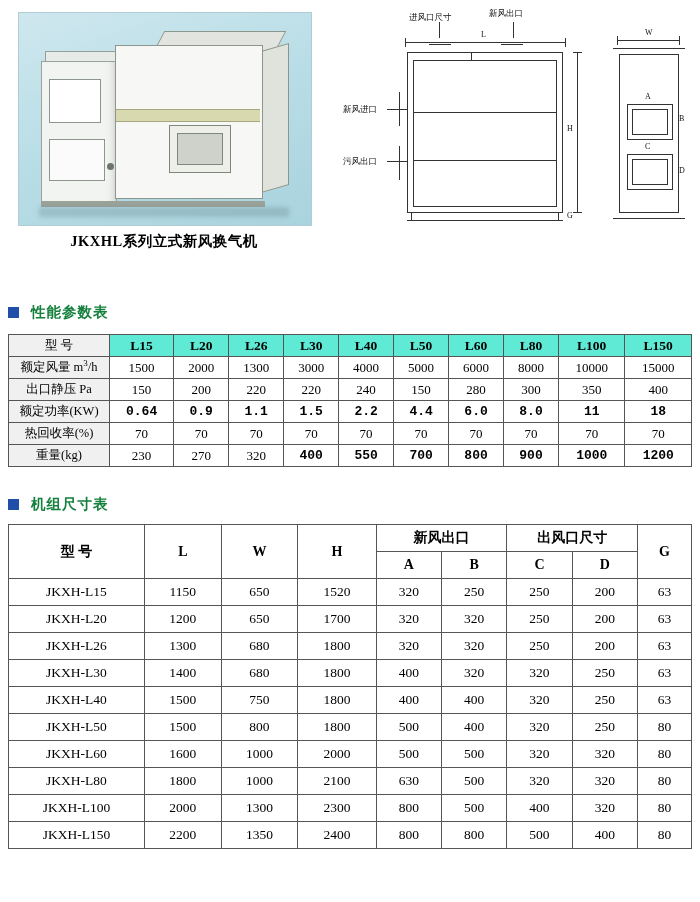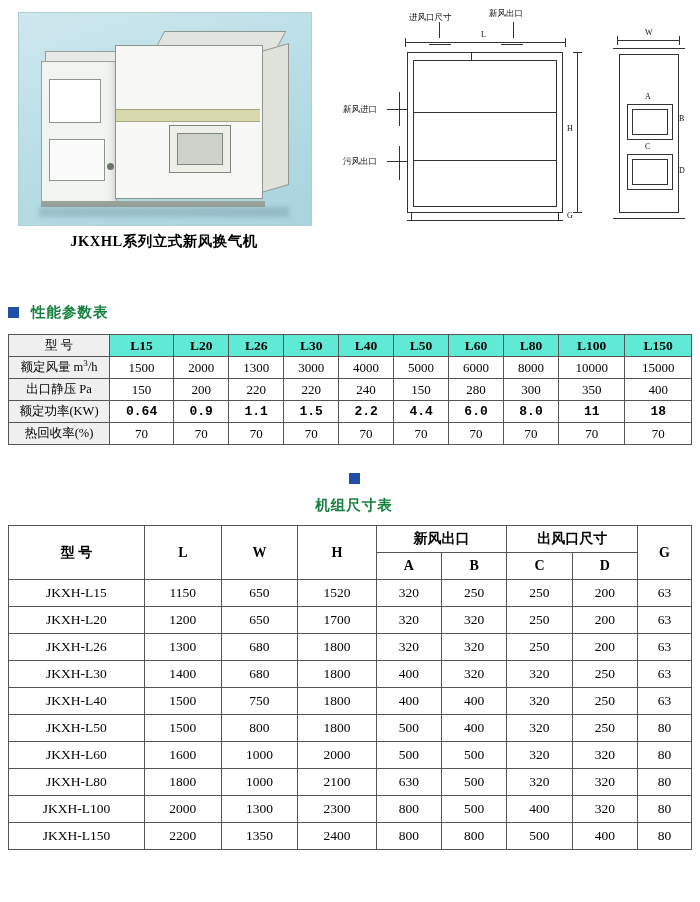--- a/index.html
+++ b/index.html
@@ -412,24 +412,37 @@
       <td>70</td>
       <td>70</td>
       <td>70</td>
       <td>70</td>
       <td>70</td>
       <td>70</td>
       <td>70</td>
     </tr>
 
 
+    <tr>
+      <td class="rowhead">重量(kg)</td>
+      <td>230</td>
+      <td>270</td>
+      <td>320</td>
+      <td class="val-b">400</td>
+      <td class="val-b">550</td>
+      <td class="val-b">700</td>
+      <td class="val-b">800</td>
+      <td class="val-b">900</td>
+      <td class="val-b">1000</td>
+      <td class="val-b">1200</td>
+    </tr>
   </tbody>
     </table>
 
-  <div class="section-head" style="margin-top:28px;flex-direction:column;">
+  <div class="section-head" style="margin-top:28px;">
     <div class="blue-square"></div>
     <div class="section-title">机组尺寸表</div>
   </div>
 
   <table class="t2">
     <tbody>
         <tr>
       <td class="hcell" rowspan="2" style="width:140px;">型    号</td>
       <td class="hcell" rowspan="2" style="width:78px;">L</td>
       <td class="hcell" rowspan="2" style="width:78px;">W</td>

